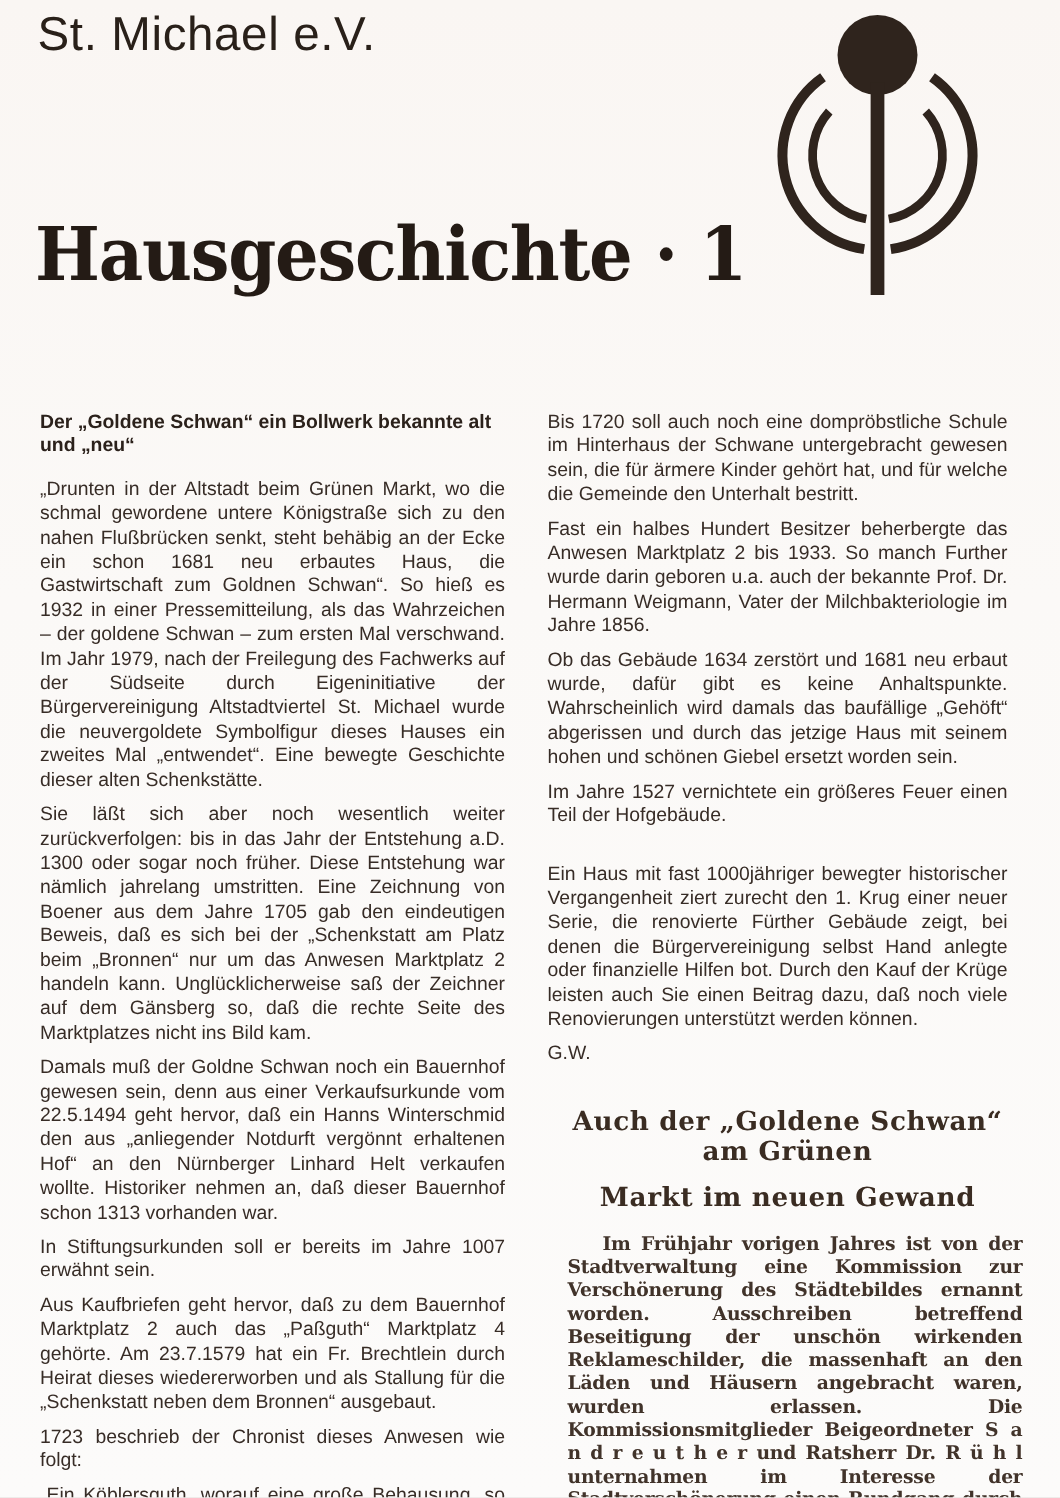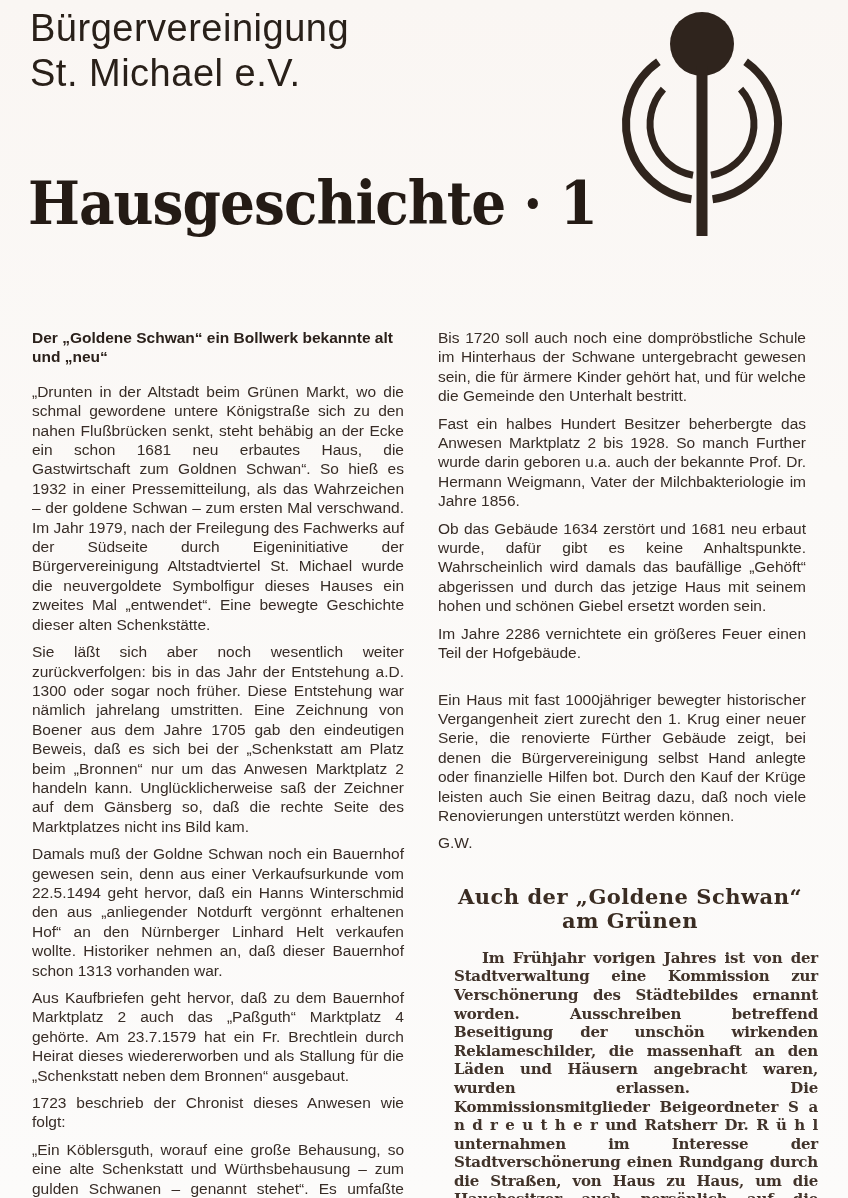--- a/index.html
+++ b/index.html
@@ -100,21 +100,20 @@
   .footer .pagenum { font-size: 17px; font-weight: bold; }
 
   svg .ink { stroke: #2f241d; fill: none; }
 </style>
 </head>
 <body>
 
 <div class="page">
 
   <div class="org-title">
-    <div>Bürgervereinigung</div>
     <div>St. Michael e.V.</div>
   </div>
 
   <svg class="logo" viewBox="0 0 168 236" xmlns="http://www.w3.org/2000/svg" aria-hidden="true">
 
     <circle cx="84" cy="40" r="32" fill="#2f241d"></circle>
 
     <path class="ink" stroke-width="8" d="M 40.4 57.8 A 76 76 0 0 0 73.4 195.3"></path>
     <path class="ink" stroke-width="8" d="M 94.6 195.3 A 76 76 0 0 0 127.6 57.8"></path>
 
@@ -124,36 +123,38 @@
     <rect x="78.5" y="62" width="11" height="170" fill="#2f241d"></rect>
   </svg>
 
   <div class="main-title">Hausgeschichte · 1</div>
 
   <div class="col col-left">
     <p class="article-heading">Der „Goldene Schwan“ ein Bollwerk bekannte alt und „neu“</p>
     <p>„Drunten in der Altstadt beim Grünen Markt, wo die schmal gewordene untere Königstraße sich zu den nahen Flußbrücken senkt, steht behäbig an der Ecke ein schon 1681 neu erbautes Haus, die Gastwirtschaft zum Goldnen Schwan“. So hieß es 1932 in einer Pressemitteilung, als das Wahrzeichen – der goldene Schwan – zum ersten Mal verschwand. Im Jahr 1979, nach der Freilegung des Fachwerks auf der Südseite durch Eigeninitiative der Bürgervereinigung Altstadtviertel St. Michael wurde die neuvergoldete Symbolfigur dieses Hauses ein zweites Mal „entwendet“. Eine bewegte Geschichte dieser alten Schenkstätte.</p>
     <p>Sie läßt sich aber noch wesentlich weiter zurückverfolgen: bis in das Jahr der Entstehung a.D. 1300 oder sogar noch früher. Diese Entstehung war nämlich jahrelang umstritten. Eine Zeichnung von Boener aus dem Jahre 1705 gab den eindeutigen Beweis, daß es sich bei der „Schenkstatt am Platz beim „Bronnen“ nur um das Anwesen Marktplatz 2 handeln kann. Unglücklicherweise saß der Zeichner auf dem Gänsberg so, daß die rechte Seite des Marktplatzes nicht ins Bild kam.</p>
     <p>Damals muß der Goldne Schwan noch ein Bauernhof gewesen sein, denn aus einer Verkaufsurkunde vom 22.5.1494 geht hervor, daß ein Hanns Winterschmid den aus „anliegender Notdurft vergönnt erhaltenen Hof“ an den Nürnberger Linhard Helt verkaufen wollte. Historiker nehmen an, daß dieser Bauernhof schon 1313 vorhanden war.</p>
+    <p>In Stiftungsurkunden soll er bereits im Jahre 1007 erwähnt sein.</p>
     <p>Aus Kaufbriefen geht hervor, daß zu dem Bauernhof Marktplatz 2 auch das „Paßguth“ Marktplatz 4 gehörte. Am 23.7.1579 hat ein Fr. Brechtlein durch Heirat dieses wiedererworben und als Stallung für die „Schenkstatt neben dem Bronnen“ ausgebaut.</p>
     <p>1723 beschrieb der Chronist dieses Anwesen wie folgt:</p>
     <p>„Ein Köblersguth, worauf eine große Behausung, so eine alte Schenkstatt und Würthsbehausung – zum gulden Schwanen – genannt stehet“. Es umfaßte damals ein neuerbautes Bekennhaus (Königstr. 39), ein noch unausgebautes Zinshaus (Königstr. 41/42) eine Stallung (Marktplatz 4) „Stadl und eine große Hofreith sambt ein Bronnen und Gärtlein, vornher am Blaz und an der Landtstraße“.</p>
   </div>
 
   <div class="col col-right">
     <p>Bis 1720 soll auch noch eine dompröbstliche Schule im Hinterhaus der Schwane untergebracht gewesen sein, die für ärmere Kinder gehört hat, und für welche die Gemeinde den Unterhalt bestritt.</p>
-    <p>Fast ein halbes Hundert Besitzer beherbergte das Anwesen Marktplatz 2 bis 1928. So manch Further wurde darin geboren u.a. auch der bekannte Prof. Dr. Hermann Weigmann, Vater der Milchbakteriologie im Jahre 1856.</p>
+    <p>Fast ein halbes Hundert Besitzer beherbergte das Anwesen Marktplatz 2 bis 1933. So manch Further wurde darin geboren u.a. auch der bekannte Prof. Dr. Hermann Weigmann, Vater der Milchbakteriologie im Jahre 1856.</p>
     <p>Ob das Gebäude 1634 zerstört und 1681 neu erbaut wurde, dafür gibt es keine Anhaltspunkte. Wahrscheinlich wird damals das baufällige „Gehöft“ abgerissen und durch das jetzige Haus mit seinem hohen und schönen Giebel ersetzt worden sein.</p>
-    <p>Im Jahre 2286 vernichtete ein größeres Feuer einen Teil der Hofgebäude.</p>
+    <p>Im Jahre 1527 vernichtete ein größeres Feuer einen Teil der Hofgebäude.</p>
     <p class="gap-before">Ein Haus mit fast 1000jähriger bewegter historischer Vergangenheit ziert zurecht den 1. Krug einer neuer Serie, die renovierte Fürther Gebäude zeigt, bei denen die Bürgervereinigung selbst Hand anlegte oder finanzielle Hilfen bot. Durch den Kauf der Krüge leisten auch Sie einen Beitrag dazu, daß noch viele Renovierungen unterstützt werden können.</p>
     <p class="signature">G.W.</p>
 
     <div class="clipping">
       <div class="clipping-heading">
         <span class="h-line">Auch der „Goldene Schwan“ am Grünen</span>
+        <span class="h-line">Markt im neuen Gewand</span>
       </div>
       <div class="clipping-body">
         <p>Im Frühjahr vorigen Jahres ist von der Stadtverwaltung eine Kommission zur Verschönerung des Städtebildes ernannt worden. Ausschreiben betreffend Beseitigung der unschön wirkenden Reklameschilder, die massenhaft an den Läden und Häusern angebracht waren, wurden erlassen. Die Kommissionsmitglieder Beigeordneter S a n d r e u t h e r und Ratsherr Dr. R ü h l unternahmen im Interesse der Stadtverschönerung einen Rundgang durch die Straßen, von Haus zu Haus, um die Hausbesitzer auch persönlich auf die unschönen alten Firmeninschriften an den Häuserfronten aufmerksam zu machen und sie erzielten großen Erfolg. Viele der alten Firmenschilder sind verschwunden und durch neuzeitliche erhabene Holzbuchstaben ersetzt worden.</p>
 
       </div>
 
     </div>
   </div>
 
   <div class="footer">

